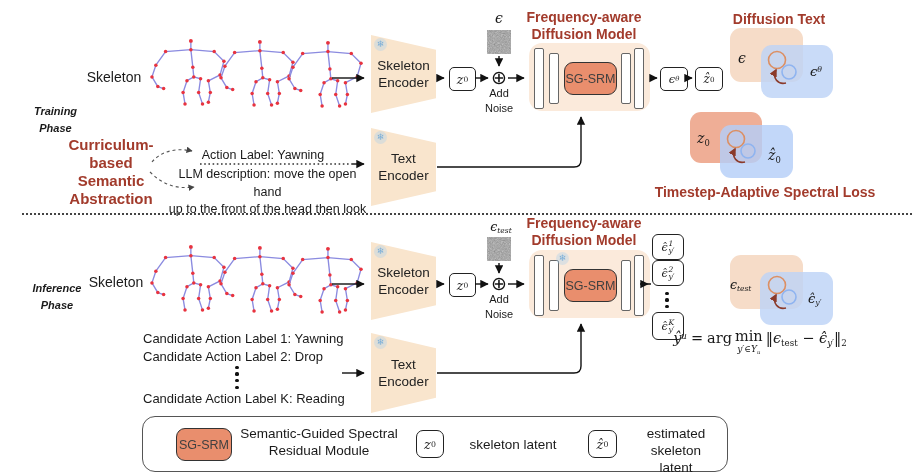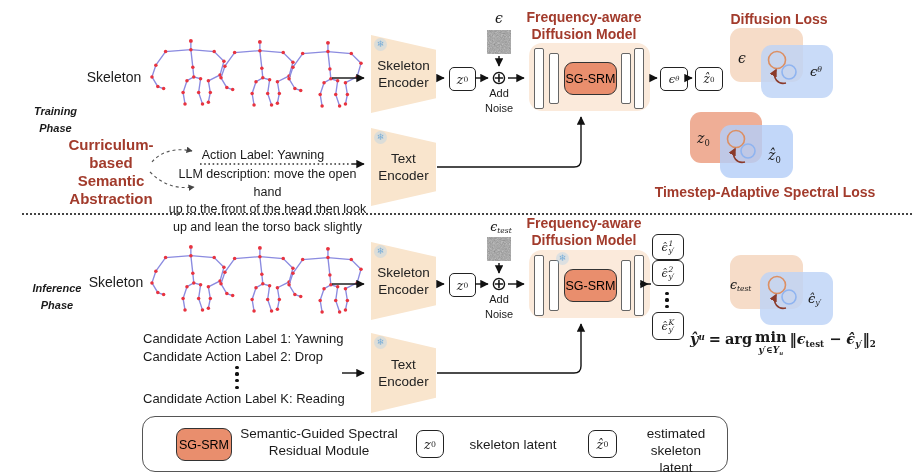--- a/index.html
+++ b/index.html
@@ -15,21 +15,21 @@
   .red{color:#A23B2C;}
   .smalltext{font-size:12.5px;line-height:17.5px;}
   .box{background:#fff;border:1.3px solid #222;border-radius:5px;
        display:flex;align-items:center;justify-content:center;}
   .encoder{background:#F9E5CD;clip-path:polygon(0 0,100% 19%,100% 81%,0 100%);
            display:flex;flex-direction:column;align-items:center;justify-content:center;
            font-size:13.5px;line-height:17px;color:#222;}
   .container{background:#FBEADB;border-radius:13px;}
   .bar{position:absolute;background:#fff;border:1.1px solid #666;border-radius:2px;width:8px;}
   .sgsrm{background:#E98E6D;border:1.3px solid #333;border-radius:9px;
-         display:flex;align-items:center;justify-content:center;font-size:12.5px;color:#000000;}
+         display:flex;align-items:center;justify-content:center;font-size:12.5px;color:#404040;}
   .fdmtitle{font-size:14px;font-weight:600;line-height:17px;}
   .losstitle{font-size:14px;font-weight:600;}
   .lossrect{border-radius:11px;}
   .snow{position:absolute;width:13px;height:13px;border-radius:50%;background:rgba(165,205,238,.35);
         color:#76ACD8;font-size:9px;line-height:13px;text-align:center;}
   .plus{font-size:19px;line-height:18px;text-align:center;color:#111;}
   .addnoise{font-size:11px;font-weight:500;line-height:14.5px;}
   .vdots span{display:block;width:3.2px;height:3.2px;background:#111;border-radius:50%;margin:3.6px auto;}
   .stackbox{background:#fff;border:1.2px solid #222;border-radius:6px;
             display:flex;align-items:center;justify-content:center;}
@@ -100,21 +100,20 @@
   <div class="abs red ctr" style="left:52px;top:136px;width:118px;font-size:15px;font-weight:600;line-height:18px;">
     <div>Curriculum-</div>
     <div>based</div>
     <div>Semantic</div>
     <div>Abstraction</div>
   </div>
   <div class="abs ctr smalltext" style="left:197px;top:147px;width:132px;">Action Label: Yawning</div>
   <div class="abs ctr smalltext" style="left:153px;top:166px;width:205px;margin-left:12px;">
     <div>LLM description: move the open hand</div>
     <div>up to the front of the head then look</div>
-    <div>up and lean the torso back slightly</div>
   </div>
 
   <div class="abs encoder ctr" style="left:371px;top:35px;width:65px;height:78px;">
     <div>Skeleton</div>
     <div>Encoder</div>
   </div>
   <span class="snow" style="left:374px;top:38px;">❄</span>
   <div class="abs encoder ctr" style="left:371px;top:128px;width:65px;height:78px;">
     <div>Text</div>
     <div>Encoder</div>
@@ -153,21 +152,21 @@
 
   <div class="abs box math" style="left:660px;top:67px;width:26px;height:22px;font-size:11.5px;">
     <span>ϵ</span>
       <span class="sup">θ</span>
   </div>
   <div class="abs box math" style="left:695px;top:67px;width:26px;height:22px;font-size:12px;">
     <span>ẑ</span>
       <span class="sub rom">0</span>
   </div>
 
-  <div class="abs red ctr losstitle" style="left:709px;top:11px;width:140px;">Diffusion  Loss</div>
+  <div class="abs red ctr losstitle" style="left:709px;top:11px;width:140px;">Diffusion  Text</div>
   <div class="abs lossrect z2" style="left:730px;top:28px;width:73px;height:54px;background:#F6DCC8;"></div>
   <div class="abs lossrect z3" style="left:761px;top:45px;width:72px;height:53px;background:rgba(189,211,247,0.82);"></div>
   <div class="z6 math" style="left:738px;top:50px;font-size:14px;">ϵ</div>
   <div class="z6 math" style="left:810px;top:64px;font-size:13px;">
     <span>ϵ</span><span class="sup">θ</span>
   </div>
 
   <div class="abs lossrect z2" style="left:690px;top:112px;width:72px;height:51px;background:#EFAE96;"></div>
   <div class="abs lossrect z3" style="left:720px;top:125px;width:73px;height:53px;background:rgba(180,206,248,0.82);"></div>
   <div class="z6 math" style="left:697px;top:130px;font-size:14px;">
@@ -268,21 +267,21 @@
   </div>
 
   <div class="abs lossrect z2" style="left:730px;top:255px;width:73px;height:54px;background:#F6DCC8;"></div>
   <div class="abs lossrect z3" style="left:760px;top:272px;width:73px;height:53px;background:rgba(189,211,247,0.82);"></div>
   <div class="z6 math" style="left:730px;top:277px;font-size:12.5px;">
     <span>ϵ</span><span class="sub">test</span>
   </div>
   <div class="z6 math" style="left:808px;top:291px;font-size:13px;">
     <span>ϵ̂</span><span class="sub">y′</span>
   </div>
-  <div class="z6 math" style="left:690px;top:328px;width:220px;display:flex;align-items:flex-start;font-size:14.5px;font-weight:bold;">
+  <div class="z6 math" style="left:650px;top:328px;width:220px;display:flex;align-items:flex-start;justify-content:center;font-size:14.5px;">
     <span style="margin-top:2px;"><span>ŷ</span><span class="sup">u</span></span>
     <span class="rom" style="margin:2px 4px 0;">=</span>
     <span class="rom" style="margin:2px 3px 4px 0;">arg</span>
     <span style="display:inline-flex;flex-direction:column;align-items:center;">
       <span class="rom">min</span>
       <span style="font-size:9px;"><span>y′∈Y</span><span class="sub">u</span></span>
     </span>
     <span style="margin-top:2px;margin-left:3px;">
       <span class="rom">‖</span><span>ϵ</span><span class="sub rom">test</span>
       <span class="rom">−</span>

